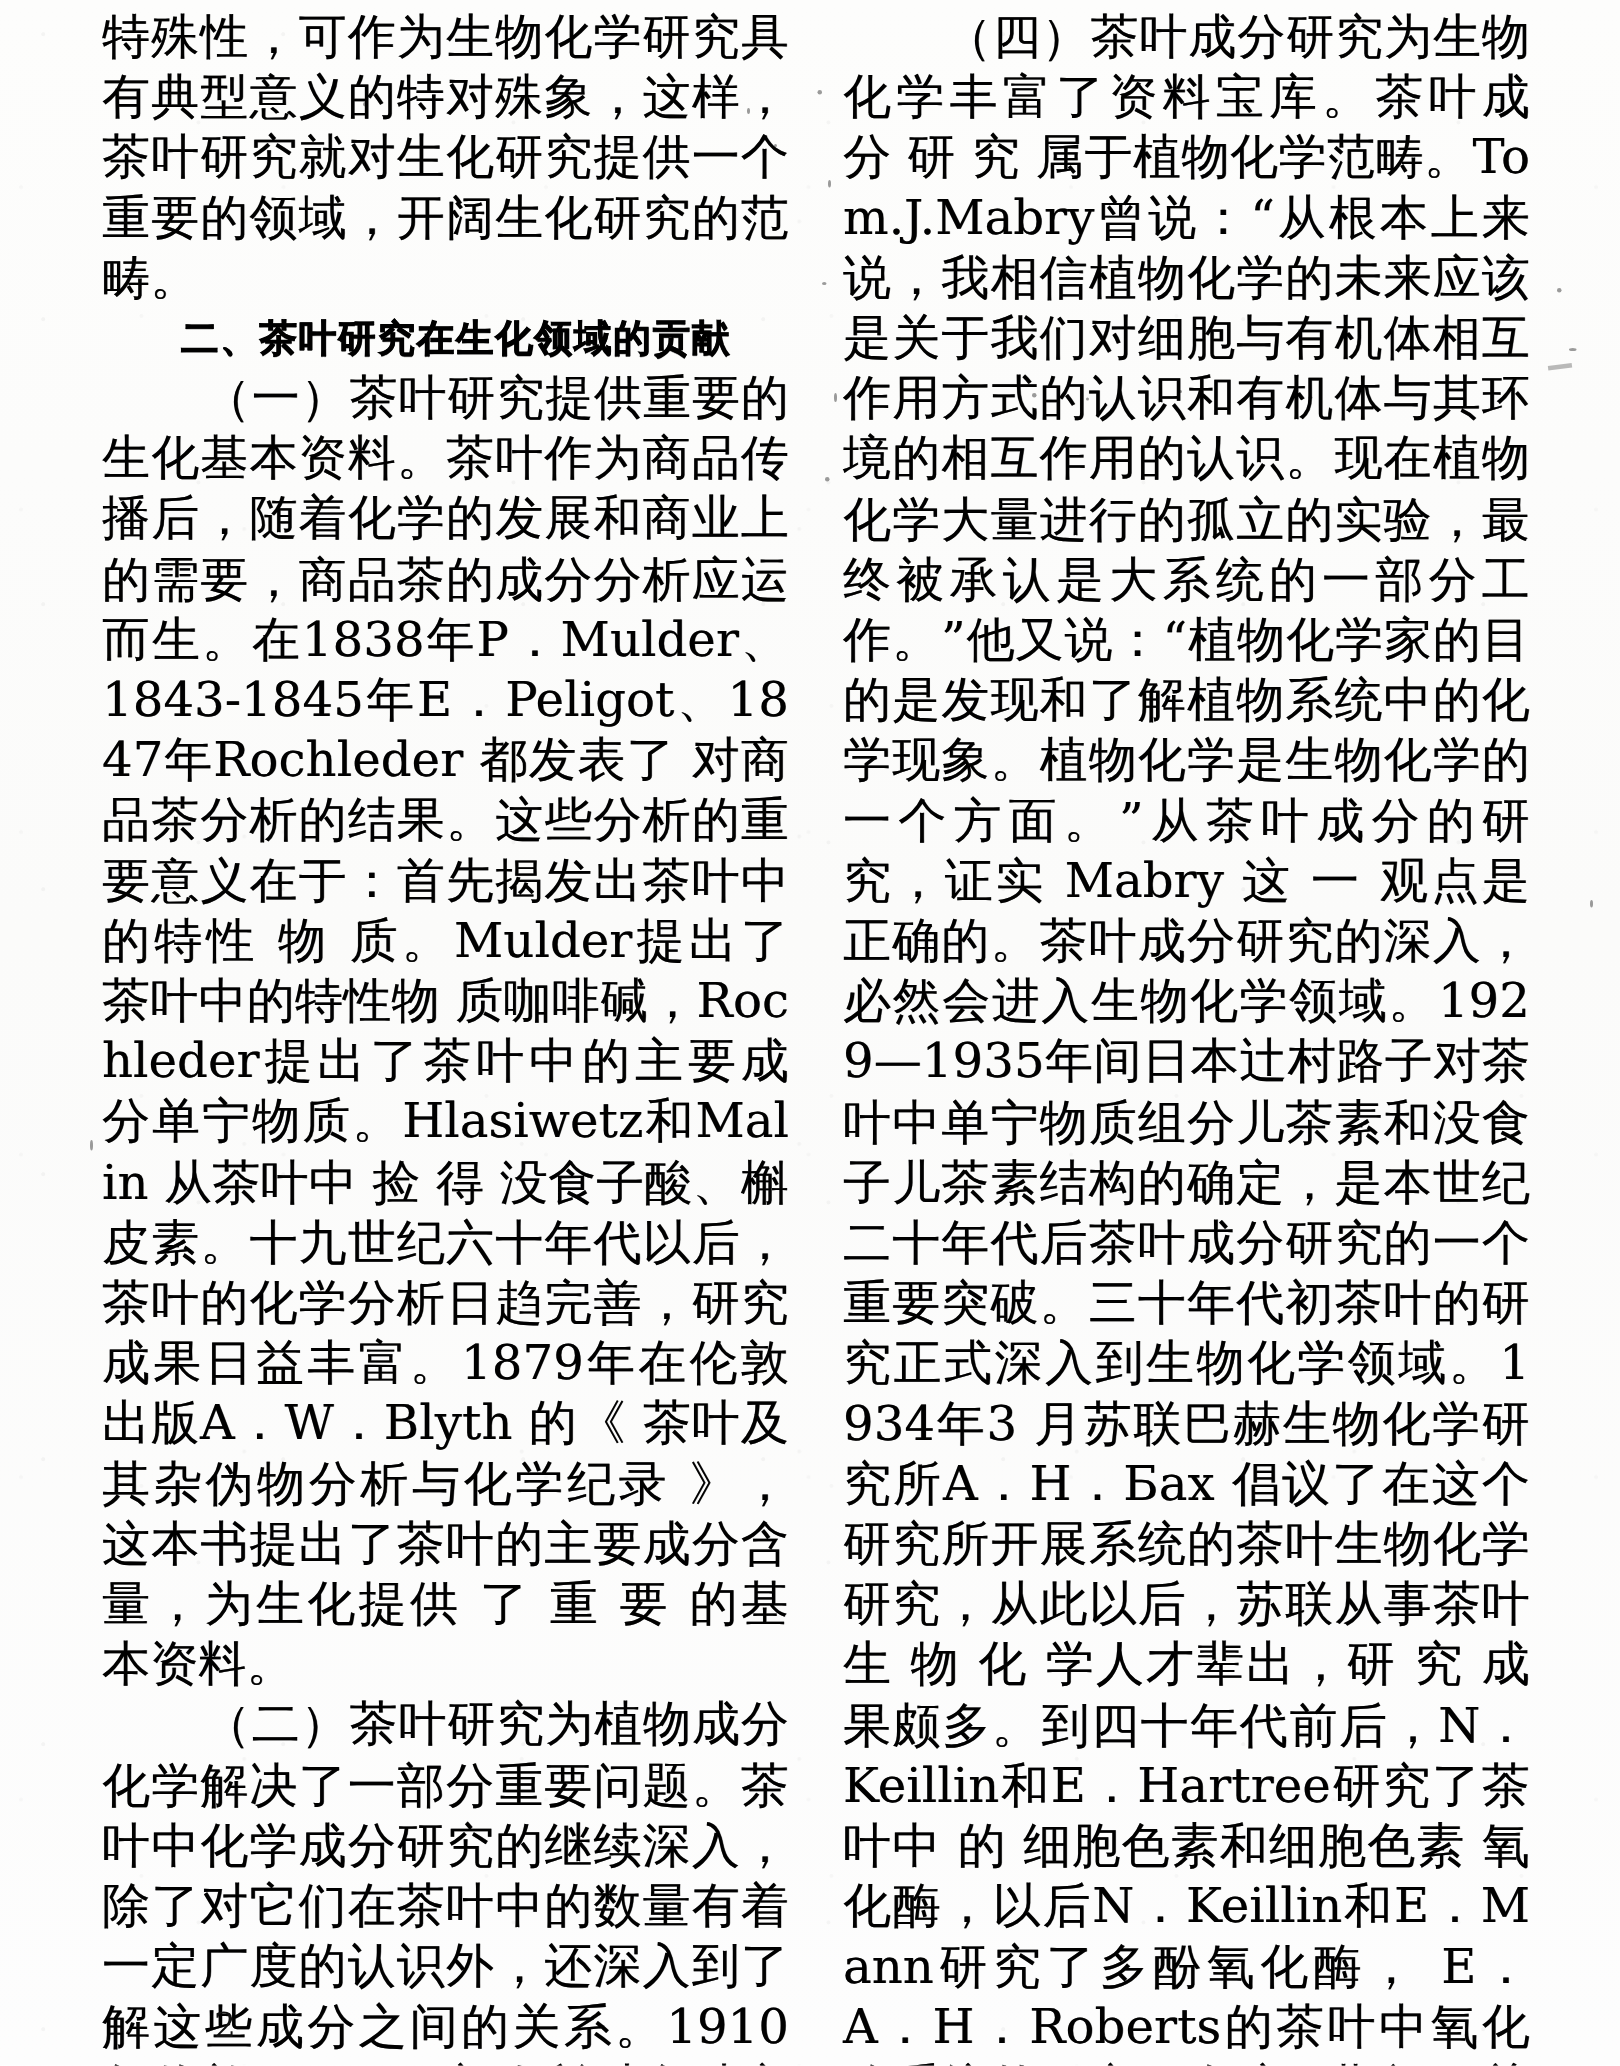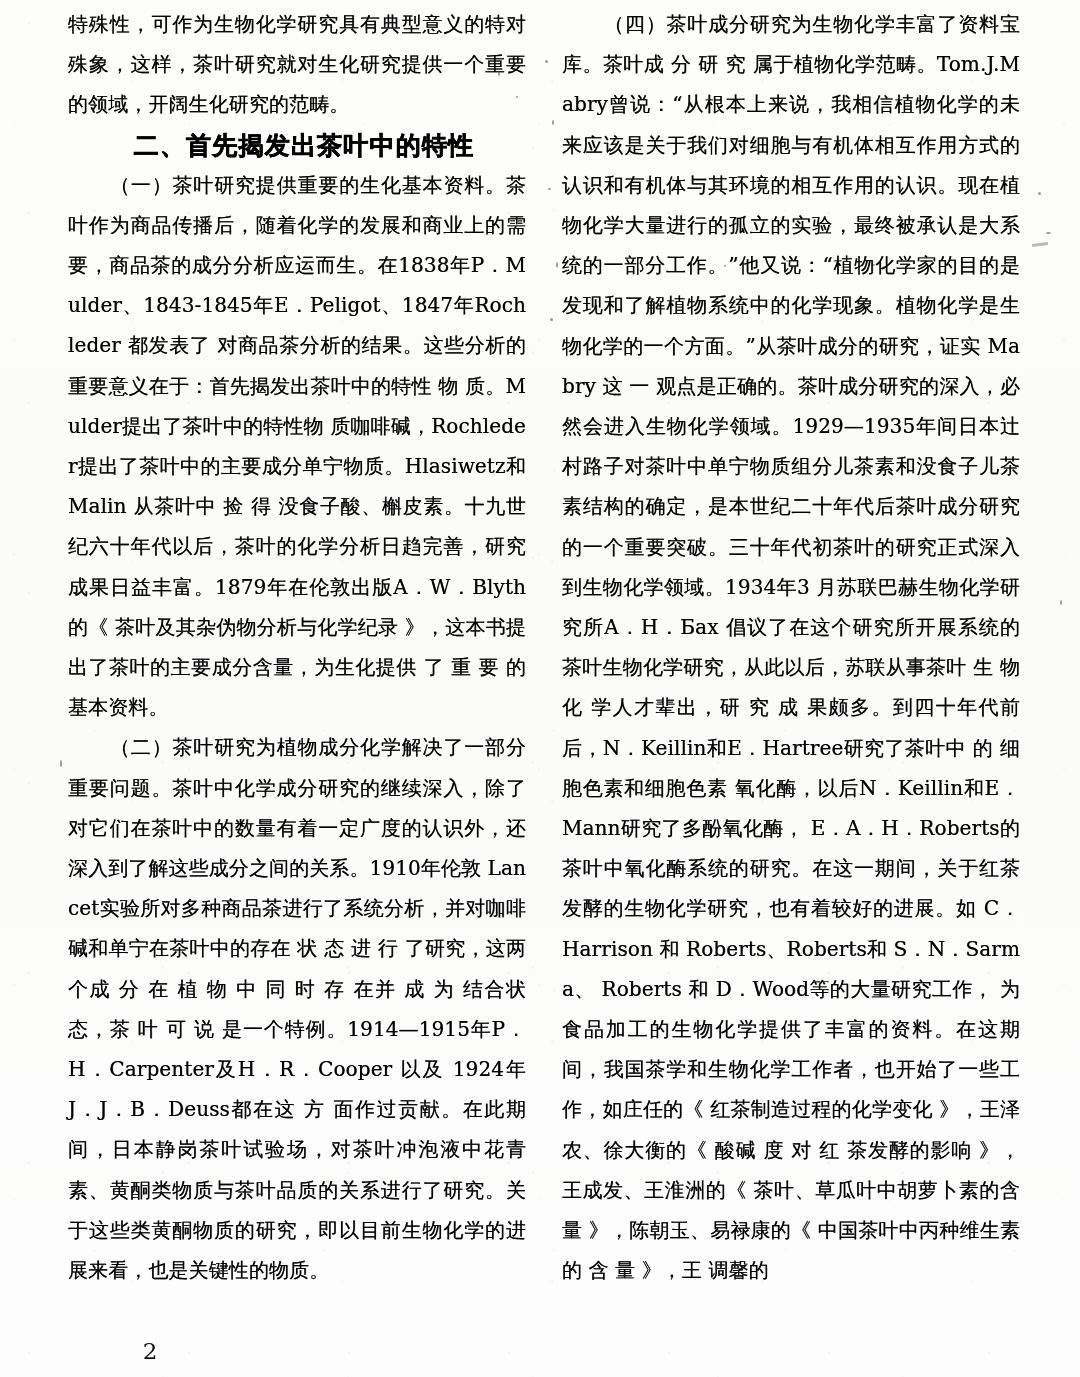--- a/index.html
+++ b/index.html
@@ -58,21 +58,21 @@
     letter-spacing: 1.2px;
     line-height: 34px;
     margin: 4px 0 2px 0;
     padding-left: 14px;
     -webkit-text-stroke: 0.45px #000;
     text-shadow: 0.4px 0 0 rgba(0,0,0,0.55), 0 0.4px 0 rgba(0,0,0,0.35);
   }
 
   p.para {
     margin: 0;
-    font-size: 20px;
+    font-size: 32px;
     line-height: 40.2px;
     text-align: justify;
     text-justify: inter-character;
     letter-spacing: 0.1px;
     word-break: break-all;
     text-shadow: 0.32px 0 0 rgba(0,0,0,0.42), 0 0.3px 0 rgba(0,0,0,0.26), -0.2px 0.15px 0 rgba(0,0,0,0.16);
   }
   p.para.indent { text-indent: 2.1em; }
   p.para.last { text-align: justify; }
 
@@ -122,21 +122,21 @@
 <div class="speck" style="left:516px;top:96px;width:2px;height:2px;"></div>
 <div class="speck" style="left:60px;top:760px;width:2px;height:7px;"></div>
 <div class="speck" style="left:1060px;top:600px;width:2px;height:5px;"></div>
 
 <div class="content">
   <div class="columns">
 
     <div class="col">
       <p class="para">特殊性，可作为生物化学研究具有典型意义的特对殊象，这样，茶叶研究就对生化研究提供一个重要的领域，开阔生化研究的范畴。</p>
 
-      <h2 class="heading">二、首先揭发出茶叶中的特性</h2>
+      <h2 class="heading">二、茶叶研究在生化领域的贡献</h2>
 
       <p class="para indent">（一）茶叶研究提供重要的生化基本资料。茶叶作为商品传播后，随着化学的发展和商业上的需要，商品茶的成分分析应运而生。在1838年P．Mulder、1843-1845年E．Peligot、1847年Rochleder 都发表了 对商品茶分析的结果。这些分析的重要意义在于：首先揭发出茶叶中的特性 物 质。Mulder提出了茶叶中的特性物 质咖啡碱，Rochleder提出了茶叶中的主要成分单宁物质。Hlasiwetz和Malin 从茶叶中 捡 得 没食子酸、槲皮素。十九世纪六十年代以后，茶叶的化学分析日趋完善，研究成果日益丰富。1879年在伦敦出版A．W．Blyth 的《 茶叶及其杂伪物分析与化学纪录 》，这本书提出了茶叶的主要成分含量，为生化提供 了 重 要 的基本资料。</p>
 
       <p class="para indent">（二）茶叶研究为植物成分化学解决了一部分重要问题。茶叶中化学成分研究的继续深入，除了对它们在茶叶中的数量有着一定广度的认识外，还深入到了解这些成分之间的关系。1910年伦敦 Lancet实验所对多种商品茶进行了系统分析，并对咖啡碱和单宁在茶叶中的存在 状 态 进 行 了研究，这两个成 分 在 植 物 中 同 时 存 在并 成 为 结合状态，茶 叶 可 说 是一个特例。1914—1915年P．H．Carpenter及H．R．Cooper 以及 1924年J．J．B．Deuss都在这 方 面作过贡献。在此期间，日本静岗茶叶试验场，对茶叶冲泡液中花青素、黄酮类物质与茶叶品质的关系进行了研究。关于这些类黄酮物质的研究，即以目前生物化学的进展来看，也是关键性的物质。</p>
 
     </div>
 
     <div class="col">
 
       <p class="para indent last">（四）茶叶成分研究为生物化学丰富了资料宝库。茶叶成 分 研 究 属于植物化学范畴。Tom.J.Mabry曾说：“从根本上来说，我相信植物化学的未来应该是关于我们对细胞与有机体相互作用方式的认识和有机体与其环境的相互作用的认识。现在植物化学大量进行的孤立的实验，最终被承认是大系统的一部分工作。”他又说：“植物化学家的目的是发现和了解植物系统中的化学现象。植物化学是生物化学的一个方面。”从茶叶成分的研究，证实 Mabry 这 一 观点是正确的。茶叶成分研究的深入，必然会进入生物化学领域。1929—1935年间日本辻村路子对茶叶中单宁物质组分儿茶素和没食子儿茶素结构的确定，是本世纪二十年代后茶叶成分研究的一个重要突破。三十年代初茶叶的研究正式深入到生物化学领域。1934年3 月苏联巴赫生物化学研究所A．H．Бax 倡议了在这个研究所开展系统的茶叶生物化学研究，从此以后，苏联从事茶叶 生 物 化 学人才辈出，研 究 成 果颇多。到四十年代前后，N．Keillin和E．Hartree研究了茶叶中 的 细胞色素和细胞色素 氧化酶，以后N．Keillin和E．Mann研究了多酚氧化酶， E．A．H．Roberts的茶叶中氧化酶系统的研究。在这一期间，关于红茶发酵的生物化学研究，也有着较好的进展。如 C．Harrison 和 Roberts、Roberts和 S．N．Sarma、 Roberts 和 D．Wood等的大量研究工作， 为食品加工的生物化学提供了丰富的资料。在这期间，我国茶学和生物化学工作者，也开始了一些工作，如庄任的《 红茶制造过程的化学变化 》，王泽农、徐大衡的《 酸碱 度 对 红 茶发酵的影响 》，王成发、王淮洲的《 茶叶、草瓜叶中胡萝卜素的含量 》，陈朝玉、易禄康的《 中国茶叶中丙种维生素 的 含 量 》，王 调馨的</p>

